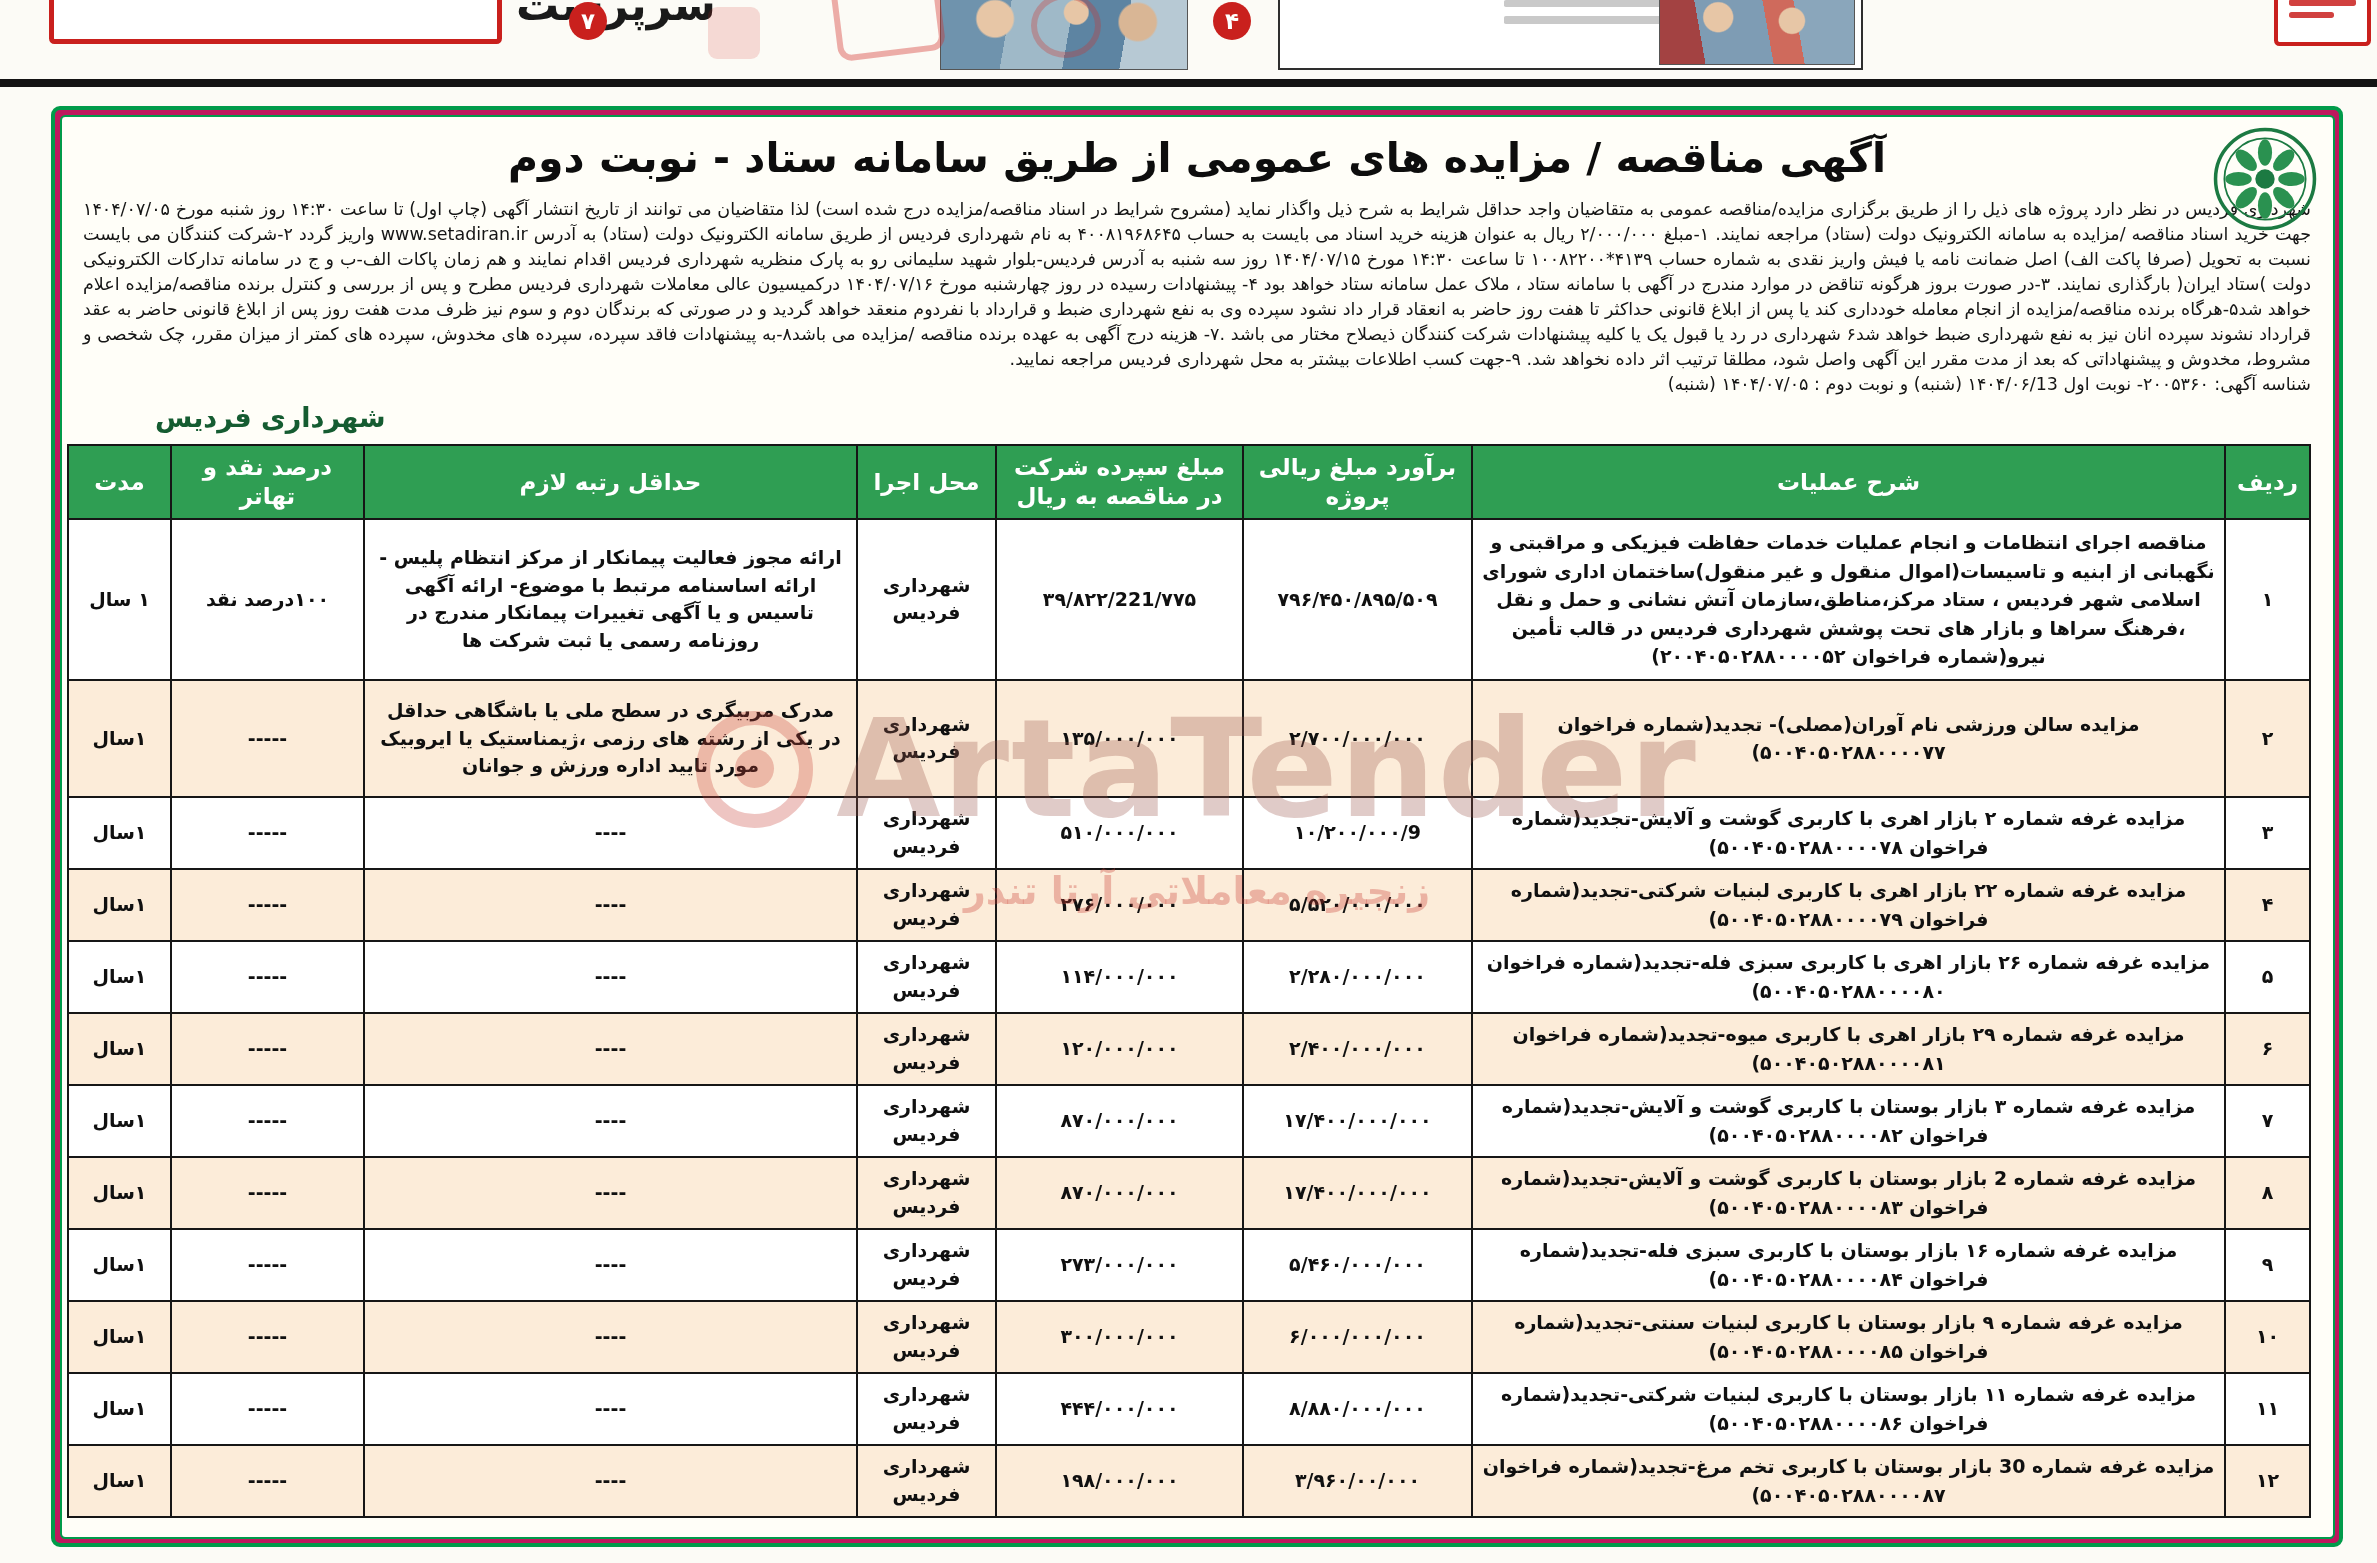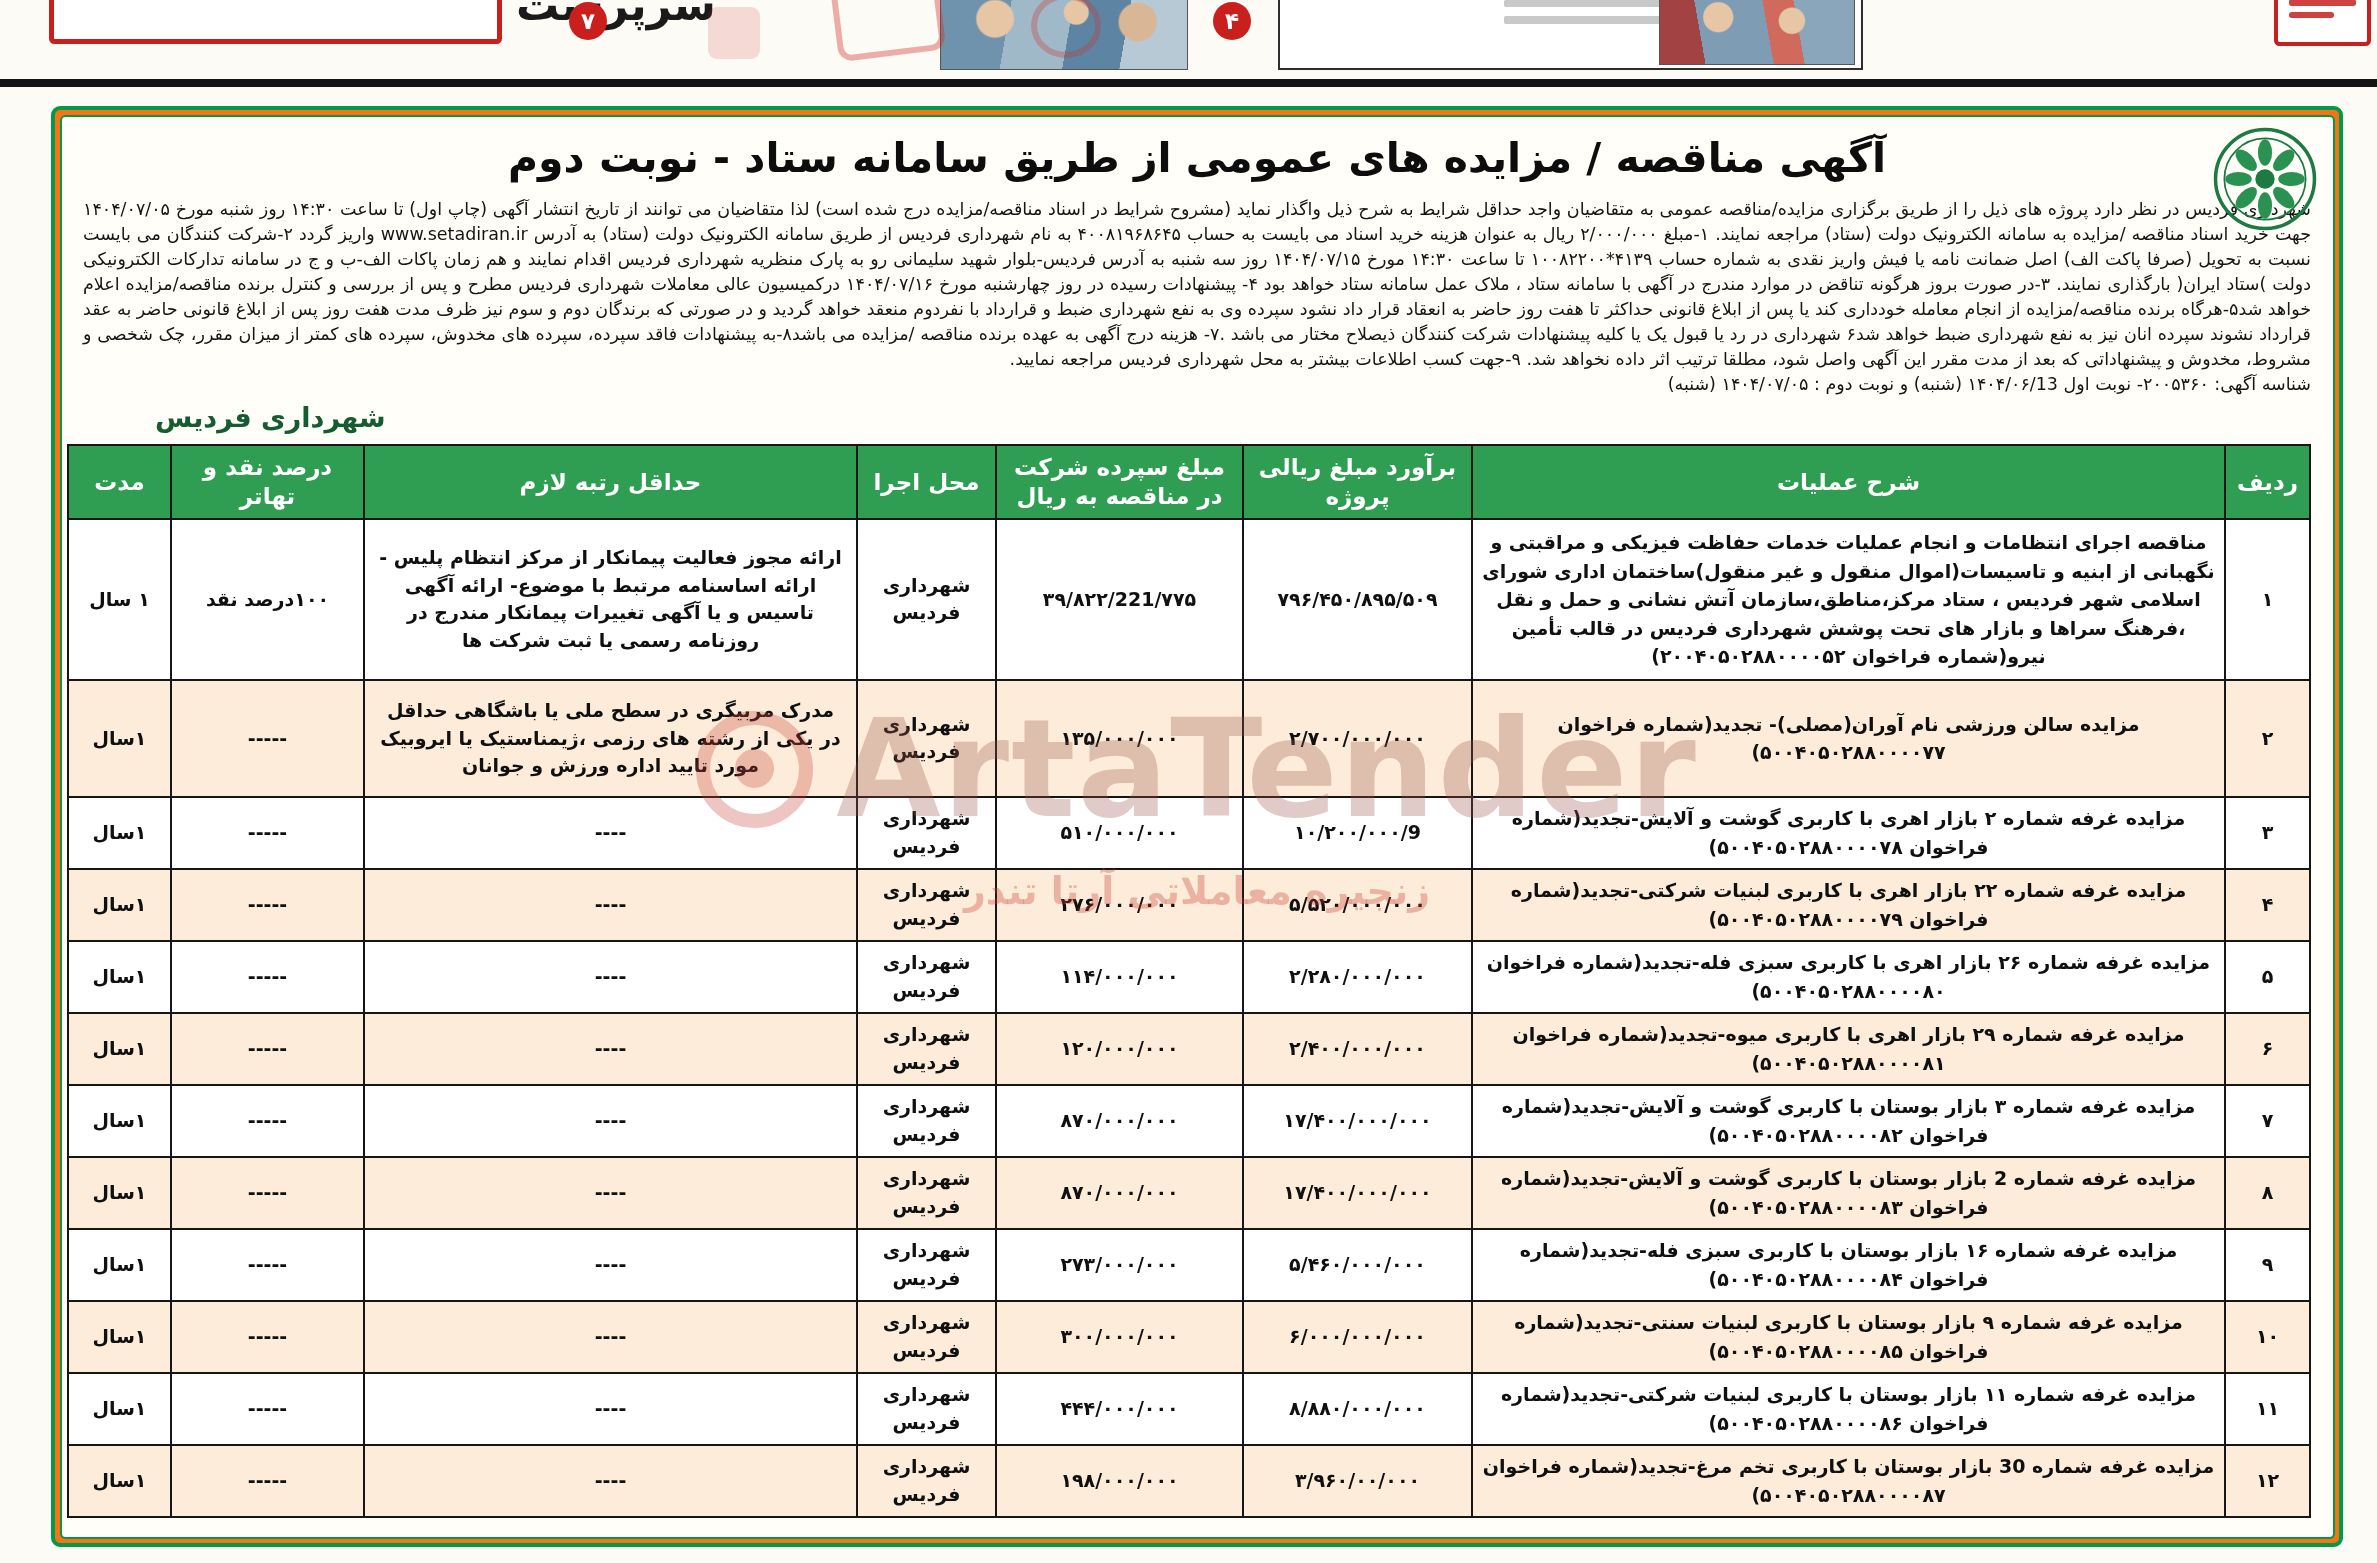--- a/index.html
+++ b/index.html
@@ -32,21 +32,21 @@
          font-size:23px;font-weight:bold;display:flex;align-items:center;justify-content:center}
   .badge-a{left:1213px;top:1.8px}
   .badge-b{left:569px;top:1.8px}
   .stamp{position:absolute;border:6.3px solid rgba(210,45,40,.38);border-radius:14.3px}
   .s1{left:834px;top:-23px;width:108px;height:79px;transform:rotate(-7deg)}
   .s2{left:1031px;top:-7.2px;width:70px;height:65px;border-radius:50%;border-color:rgba(210,45,40,.3)}
   .s3{left:708px;top:7.2px;width:52px;height:52px;background:rgba(210,45,40,.16);border:none;border-radius:9px}
 
   
   .ad-frame{position:absolute;left:51px;top:106px;width:2292px;height:1441px;border:4.5px solid var(--green,#009b4a);
-            border-radius:9px;background:#f97316;padding:4.5px}
+            border-radius:9px;background:#be185d;padding:4.5px}
   .ad-inner{position:relative;width:100%;height:100%;border:2.7px solid var(--green,#009b4a);border-radius:5.4px;
             direction:rtl;padding:10.8px 21.5px;background:#fffef8}
   .logo{position:absolute;top:9px;right:14.3px;width:106px;height:106px}
   .ad-title{text-align:center;font-size:41px;font-weight:bold;padding:7.2px 135px 0;color:#0d0d0d}
   .ad-body{margin-top:14.3px;font-size:17.5px;line-height:25px;text-align:justify;color:#151515}
   .ad-id{font-size:17.5px;line-height:25px;color:#151515}
   .signature{margin:5.4px 0 10.8px 0;padding-left:72px;text-align:left;font-size:27px;font-weight:bold;color:#155c31}
 
   table.tender{width:100%;border-collapse:collapse;table-layout:fixed;direction:rtl}
   .tender th{background:var(--header-green,#2f9e53);color:#fff;border:2.7px solid #161616;font-size:23px;

